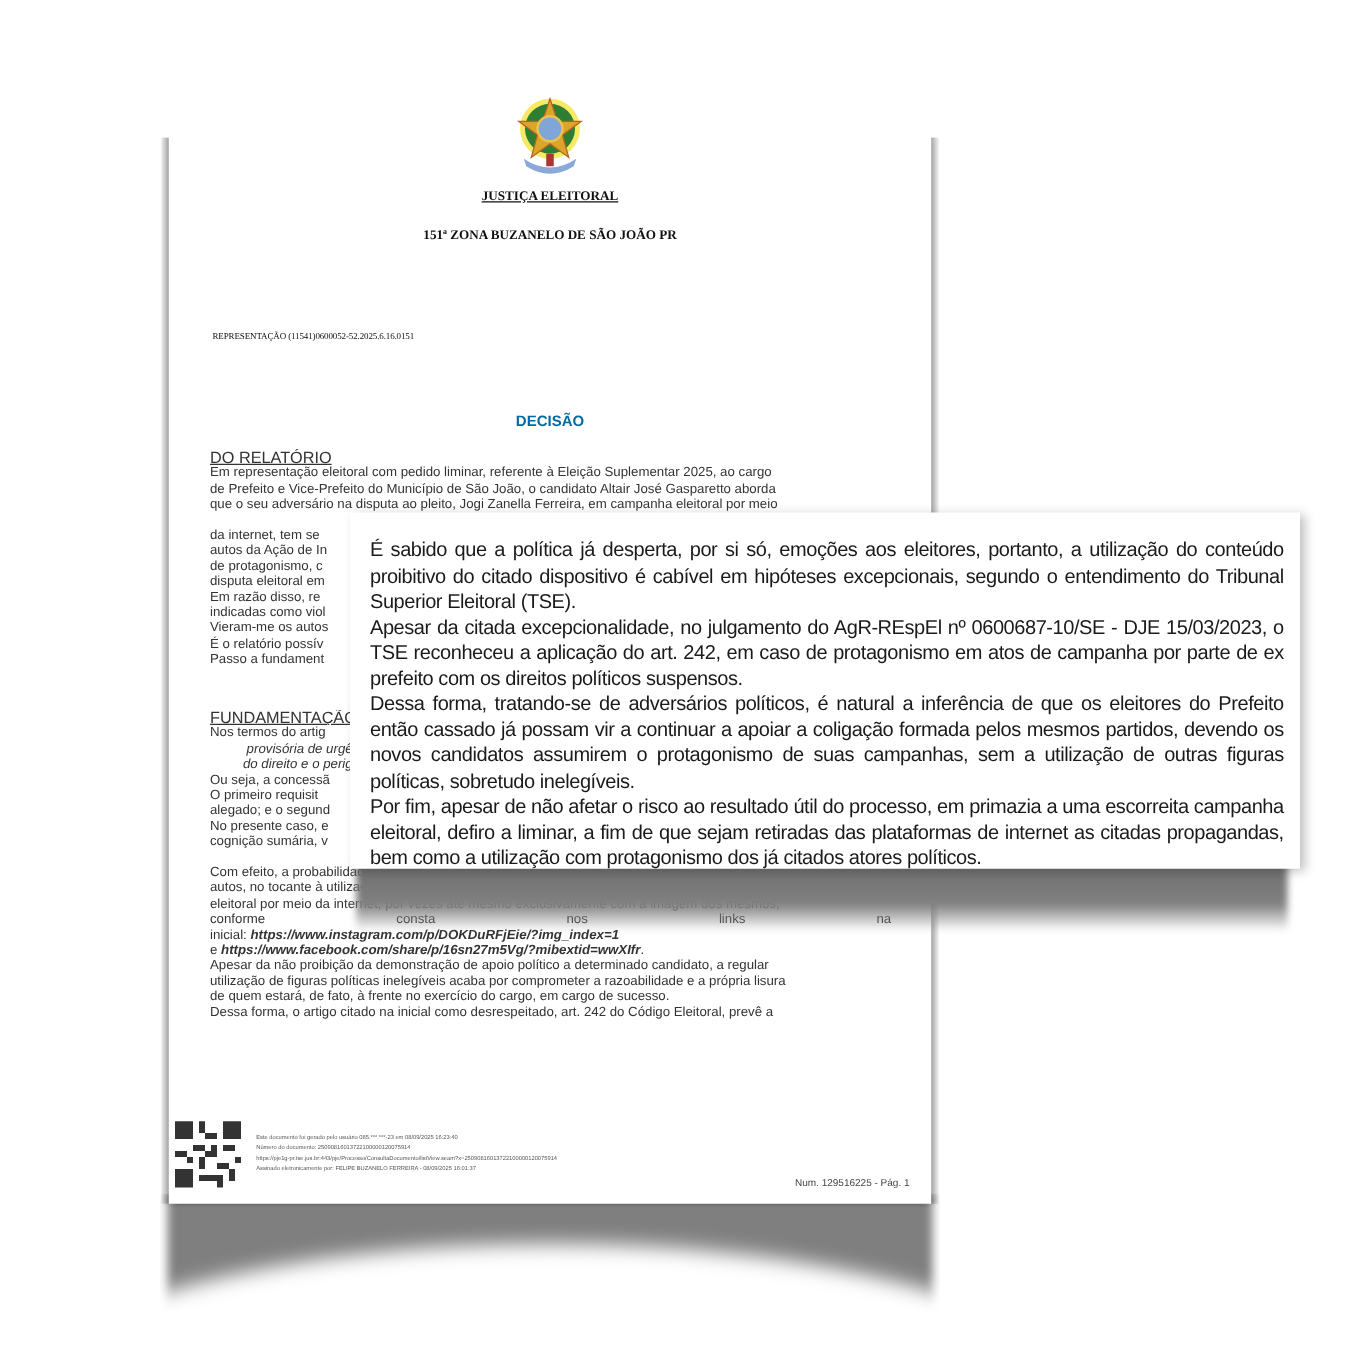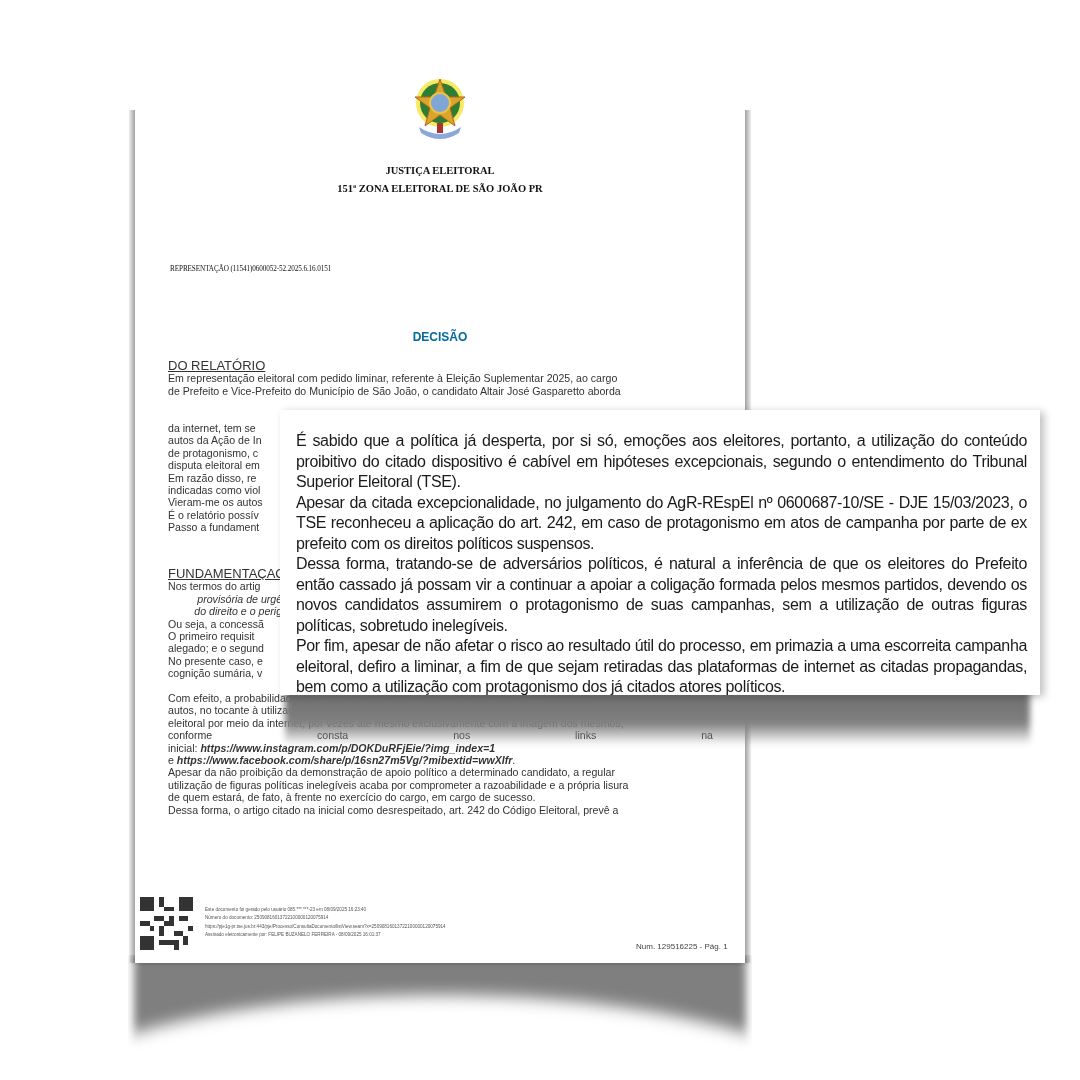--- a/index.html
+++ b/index.html
@@ -82,31 +82,32 @@
 
 <svg class="emblem" viewBox="0 0 62 68">
   <circle cx="31" cy="28" r="24" fill="#f4e64a" opacity="0.85"></circle>
   <circle cx="31" cy="28" r="20" fill="#2f7d32"></circle>
   <polygon points="31,4 37,22 56,22 41,33 46,51 31,40 16,51 21,33 6,22 25,22" fill="#d9a52b" stroke="#b5651d" stroke-width="1"></polygon>
   <circle cx="31" cy="28" r="10" fill="#7fa6d6" stroke="#e8c34a" stroke-width="2"></circle>
   <path d="M10 52 Q31 66 52 52 L50 58 Q31 70 12 58 Z" fill="#8aa9d8"></path>
   <rect x="28" y="48" width="6" height="10" fill="#a33"></rect>
 </svg>
 
-<div class="hdr" style="top:165px;">JUSTIÇA ELEITORAL</div>
-<div class="hdr" style="top:183px;">151ª ZONA ELEITORAL DE SÃO JOÃO PR</div>
+<div class="hdr" style="top:152px;text-decoration:underline;">JUSTIÇA ELEITORAL</div>
+<div class="hdr" style="top:183px;">151ª ZONA BUZANELO DE SÃO JOÃO PR</div>
 
 <div class="rep">REPRESENTAÇÃO (11541)0600052-52.2025.6.16.0151</div>
 
 <div class="decisao">DECISÃO</div>
 
 <div class="body-text" style="top:360px;">
   <div class="sect">DO RELATÓRIO</div>
   <p class="spread">Em representação eleitoral com pedido liminar, referente à Eleição Suplementar 2025, ao cargo</p>
   <p>de Prefeito e Vice-Prefeito do Município de São João, o candidato Altair José Gasparetto aborda</p>
+  <p>que o seu adversário na disputa ao pleito, Jogi Zanella Ferreira, em campanha eleitoral por meio</p>
 </div>
 
 <div class="lefttrunc" style="top:422px;">
   <div>da internet, tem se</div>
   <div>autos da Ação de In</div>
   <div>de protagonismo, c</div>
   <div>disputa eleitoral em</div>
   <div>Em razão disso, re</div>
   <div>indicadas como viol</div>
   <div>Vieram-me os autos</div>

